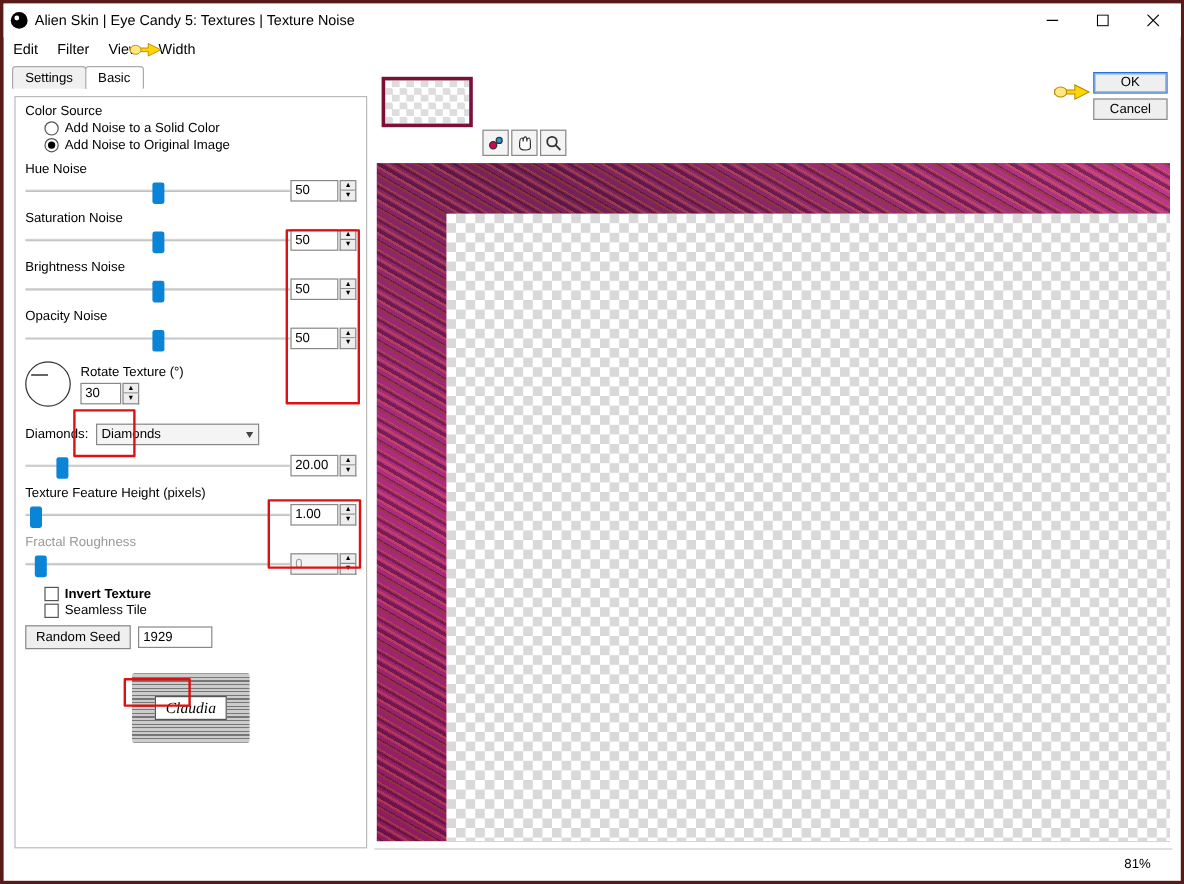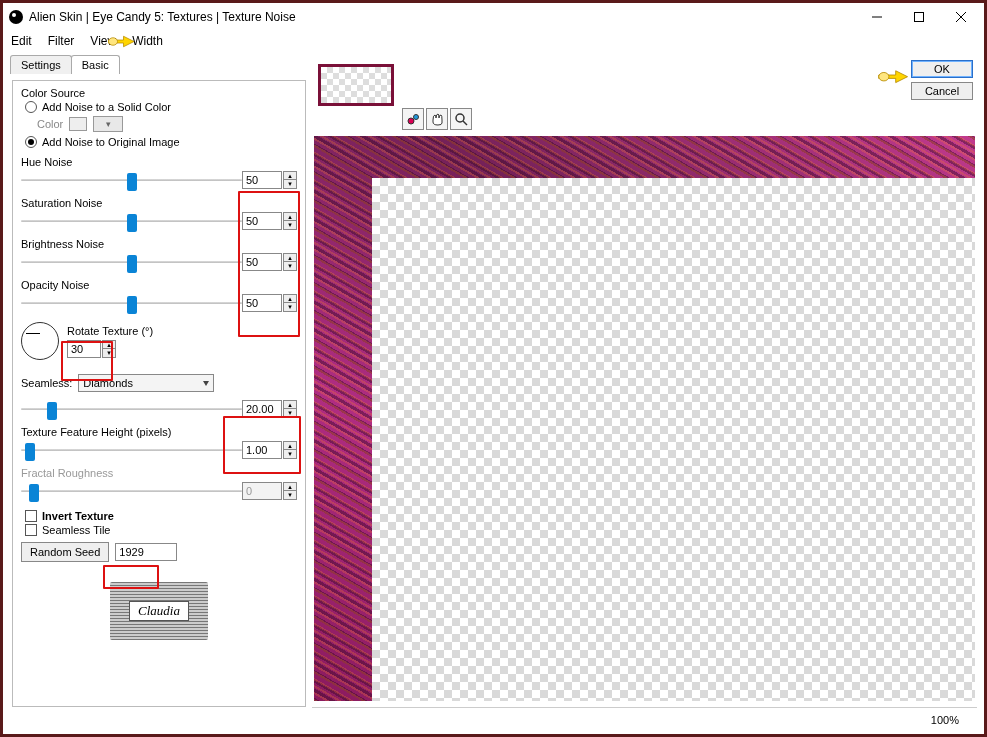--- a/index.html
+++ b/index.html
@@ -20,21 +20,21 @@
 
 .content { position: absolute; left: 3px; right: 3px; top: 51px; bottom: 3px; }
 
 .tabs-bar { position: absolute; top: 0; left: 4px; height: 20px; display: flex; align-items: flex-end; font-size: 11px; }
 .tab { padding: 3px 10px; border: 1px solid #aaa; border-bottom: none; background: #f0f0f0; border-radius: 3px 3px 0 0; margin-right: -1px; cursor: default; }
 .tab.active { background: #fff; position: relative; z-index: 2; }
 
 .left-panel { position: absolute; top: 26px; left: 6px; width: 294px; bottom: 24px; border: 1px solid #bbb; background: #fff; padding: 6px 8px 8px 8px; font-size: 11px; overflow: hidden; }
 
 .group-label { font-size: 11px; margin-bottom: 2px; }
-.radio-row, .check-row { display: flex; align-items: center; gap: 5px; margin: 2px 4px; font-size: 11px; }
+.radio-row, .check-row { display: flex; align-items: center; gap: 5px; margin: 2px 16px; font-size: 11px; }
 .radio { width:12px; height:12px; border:1px solid #555; border-radius:50%; display:inline-flex; align-items:center; justify-content:center; }
 .radio.checked::after { content:''; width:6px; height:6px; background:#000; border-radius:50%; }
 .check { width:12px; height:12px; border:1px solid #555; background:#fff; }
 
 .color-row { display:flex; align-items:center; gap:6px; margin: 3px 0 4px 16px; font-size:11px; }
 .color-row.disabled { color:#888; }
 .color-swatch { width:18px; height:14px; border:1px solid #999; background:#eee; }
 .color-menu { width:30px; height:16px; border:1px solid #999; background:#e8e8e8; display:flex; align-items:center; justify-content:center; }
 .color-menu::after { content:'▾'; font-size:9px; color:#666; }
 
@@ -136,25 +136,20 @@
       <div class="tab">Settings</div>
       <div class="tab active">Basic</div>
     </div>
 
     <div class="left-panel">
 
       <div class="group-label">Color Source</div>
       <div class="radio-row">
         <span class="radio"></span>
         <span>Add Noise to a Solid Color</span>
-      </div>
-      <div class="color-row disabled">
-        <span>Color</span>
-        <span class="color-swatch"></span>
-        <span class="color-menu"></span>
       </div>
       <div class="radio-row">
         <span class="radio checked"></span>
         <span>Add Noise to Original Image</span>
       </div>
 
       <div class="slider-block">
         <div class="slider-label">Hue Noise</div>
         <div class="slider-row">
           <div class="slider-track-wrap">
@@ -222,21 +217,21 @@
             <input class="num-input" style="width: 34px;" value="30">
             <div class="spinner">
                 <div class="sp">▴</div>
                 <div class="sp">▾</div>
               </div>
           </div>
         </div>
       </div>
 
       <div class="texture-row">
-        <span>Seamless:</span>
+        <span>Diamonds:</span>
         <div class="dropdown">
             <span>Diamonds</span>
           </div>
       </div>
 
       <div class="slider-block">
         <div class="slider-row">
           <div class="slider-track-wrap">
               <div class="slider-track"></div>
               <div class="slider-thumb" style="left:14%"></div>
@@ -340,18 +335,18 @@
         </div>
         <div class="btn">Cancel</div>
       </div>
 
       <div class="preview">
         <div class="preview-texture"></div>
         <div class="preview-inner"></div>
       </div>
 
       <div class="status-bar">
-        <span>100%</span>
+        <span>81%</span>
       </div>
     </div>
 
   </div>
 </div>
 
 </body></html>

